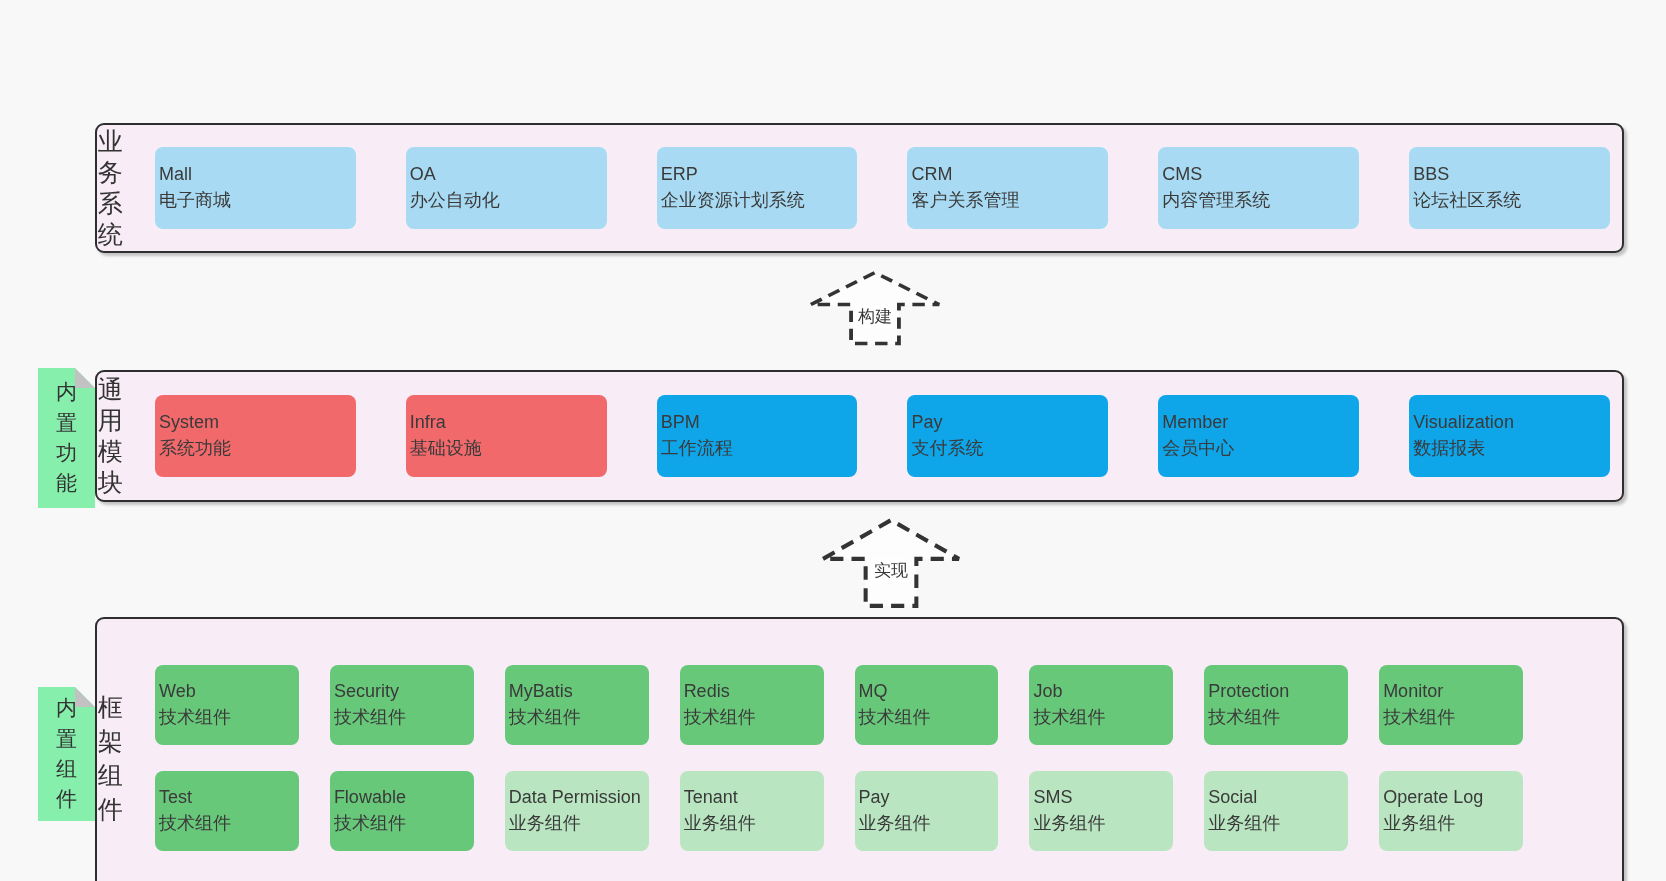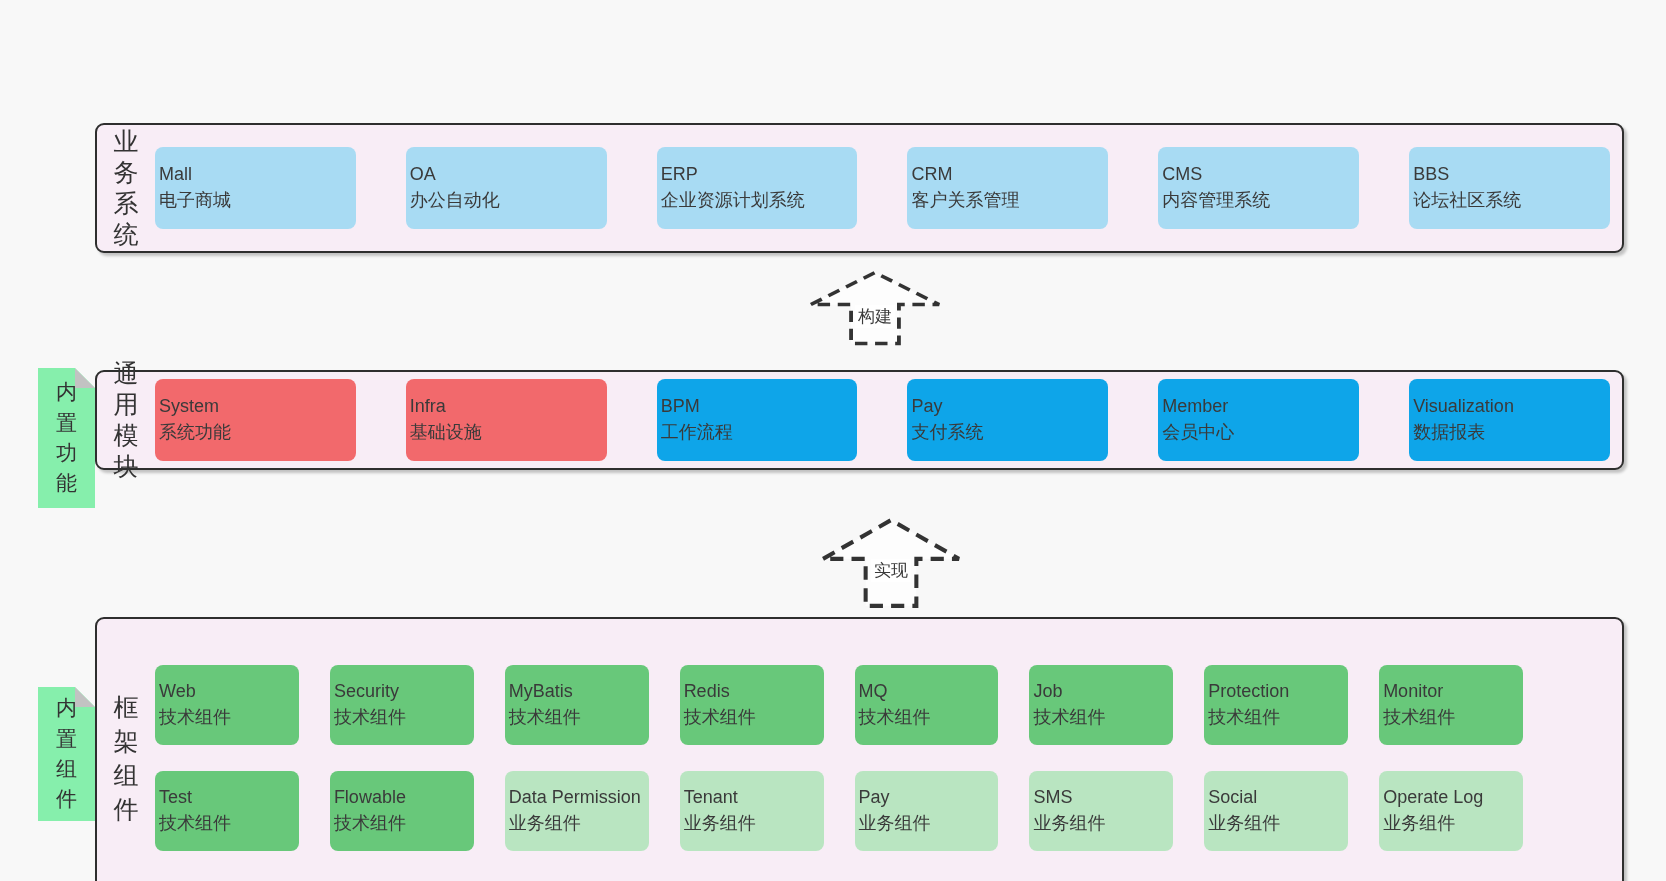--- a/index.html
+++ b/index.html
@@ -6,24 +6,24 @@
   .canvas { position:relative; width:1666px; height:881px; background:#f8f8f8; overflow:hidden; }
 
   
   .panel {
     position:absolute; left:95px; width:1529px; z-index:1;
     background:#f8edf6; border:2px solid #2e2e2e; border-radius:9px;
     box-shadow:3px 3px 3px rgba(0,0,0,0.22);
     display:flex; box-sizing:border-box;
   }
   .panel-1 { top:123px; height:130px; }
-  .panel-2 { top:370px; height:100px; }
+  .panel-2 { top:370px; height:132px; }
   .panel-3 { top:617px; height:281px; }
 
-  .panel-label { width:58px; flex:0 0 58px; display:flex; align-items:center; justify-content:center;
+  .panel-label { width:58px; flex:0 0 58px; display:flex; align-items:center; justify-content:flex-start;
     color:#333; font-size:25px; }
   .panel-label span { display:block; width:1.05em; word-break:break-all; line-height:1.24; text-align:center; }
   .panel-3 .panel-label span { line-height:1.36; }
 
   .grid { flex:1; display:grid; align-content:center; padding-right:12px; }
   .grid-6 { grid-template-columns:repeat(6,1fr); column-gap:50px; grid-auto-rows:82px; }
   .grid-8 { grid-template-columns:repeat(8,1fr); column-gap:31px; row-gap:26px; grid-auto-rows:80px; padding-right:99px; }
 
   
   .box { border-radius:8px; display:flex; flex-direction:column; align-items:flex-start; justify-content:center;

